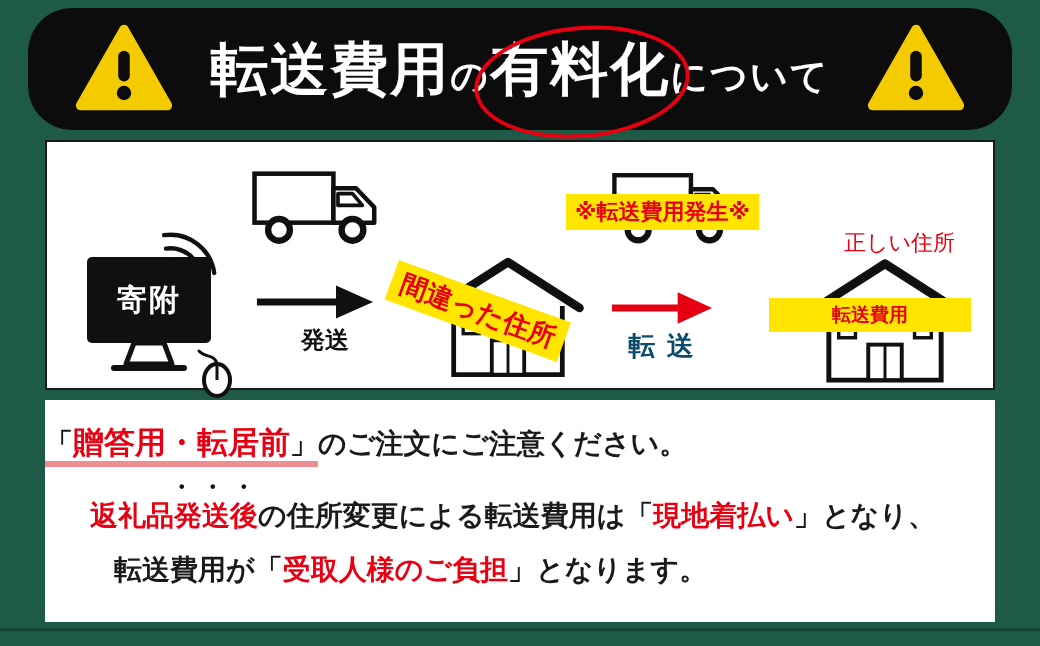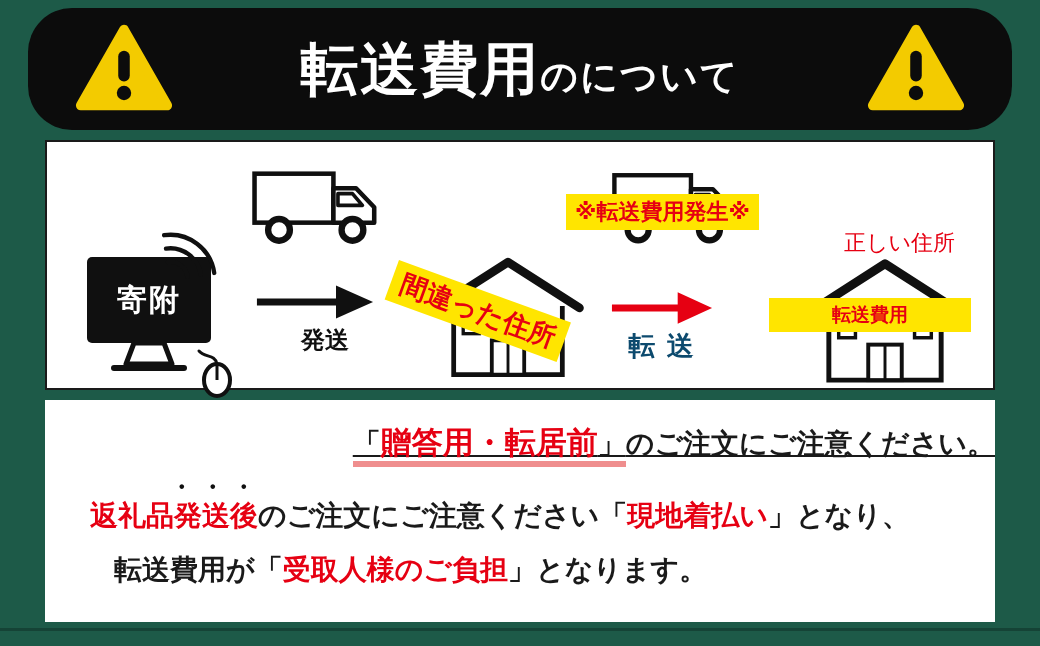--- a/index.html
+++ b/index.html
@@ -58,21 +58,21 @@
   .label-recipient { left:722px; top:156px; width:202px; text-align:center; padding:4px 4px; }
   .label-recipient .l1 { display:block; font-size:19px; font-weight:700; }
   .label-recipient .l2 { display:block; font-size:22px; font-weight:800; }
   .correct-label { position:absolute; left:797px; top:86px; font-size:22px;
                    color:#e60012; font-weight:400; z-index:4; }
 
   
   .notice { position:absolute; left:45px; top:400px; width:950px; height:222px;
             background:#ffffff; color:#1a1a1a; }
   .notice p { position:absolute; white-space:nowrap; line-height:1.25; font-weight:700; }
-  .line1 { top:24px; left:0; width:100%; text-align:right; font-size:28px;text-decoration:underline; }
+  .line1 { top:24px; left:0; width:100%; text-align:left; font-size:28px; }
   .line1 .red { font-size:31px; }
   .hl-group { border-bottom:6px solid #ef8e8e; padding-bottom:2px; }
   .line2 { top:98px; left:45px; font-size:28px; }
   .line3 { top:152px; left:45px; font-size:28px;margin-left:24px; }
   .red { color:#e60012; font-weight:800; }
   .dotted { position:relative; display:inline-block; }
   .dots { position:absolute; top:-26px; left:50%; transform:translateX(-50%);
           font-size:24px; letter-spacing:7px; color:#101010; font-weight:900; white-space:nowrap; }
 
   .bottom-line { position:absolute; left:0; top:628px; width:1040px; height:3px;
@@ -86,20 +86,24 @@
   <div class="banner">
     <svg class="warn left" viewBox="0 0 104 96">
       <path d="M52 8 L97 87 L7 87 Z" fill="#f3cb00" stroke="#f3cb00" stroke-width="10" stroke-linejoin="round"></path>
       <rect x="46" y="30" width="12" height="32" rx="6" fill="#0c0c0c"></rect>
       <circle cx="52" cy="74" r="7.5" fill="#0c0c0c"></circle>
     </svg>
 
     <div class="banner-title">
       <span class="t-big">転送費用</span>
       <span class="t-small">の</span>
+      <span class="t-big circled">
+        <span>有料化</span>
+        <span class="ellipse"></span>
+      </span>
       <span class="t-small">について</span>
     </div>
 
     <svg class="warn right" viewBox="0 0 104 96">
       <path d="M52 8 L97 87 L7 87 Z" fill="#f3cb00" stroke="#f3cb00" stroke-width="10" stroke-linejoin="round"></path>
       <rect x="46" y="30" width="12" height="32" rx="6" fill="#0c0c0c"></rect>
       <circle cx="52" cy="74" r="7.5" fill="#0c0c0c"></circle>
     </svg>
   </div>
 
@@ -181,21 +185,21 @@
     <div class="ylabel label-recipient">
       <span class="l1">転送費用</span>
     </div>
   </div>
 
   <div class="notice">
     <p class="line1">
       <span class="hl-group"><span>「</span><span class="red">贈答用・転居前</span><span>」</span></span><span>のご注文にご注意ください。</span>
     </p>
     <p class="line2">
-      <span class="red">返礼品</span><span class="dotted"><span class="dots">・・・</span><span class="red">発送後</span></span><span>のご注文にご注意ください</span><span>「</span><span class="red">現地着払い</span><span>」</span><span>となり、</span>
+      <span class="red">返礼品</span><span class="dotted"><span class="dots">・・・</span><span class="red">発送後</span></span><span>の住所変更による転送費用は</span><span>「</span><span class="red">現地着払い</span><span>」</span><span>となり、</span>
     </p>
     <p class="line3">
       <span>転送費用が</span><span>「</span><span class="red">受取人様のご負担</span><span>」</span><span>となります。</span>
     </p>
   </div>
 
   <div class="bottom-line"></div>
 </div>
 
 </body></html>

